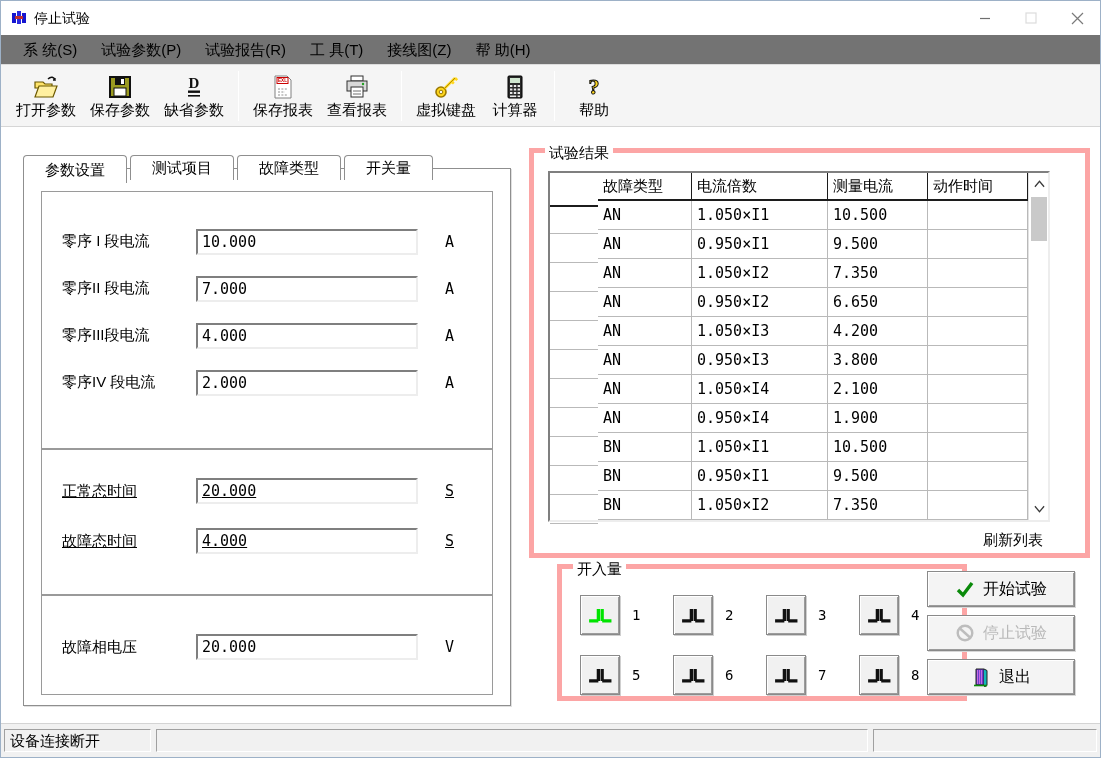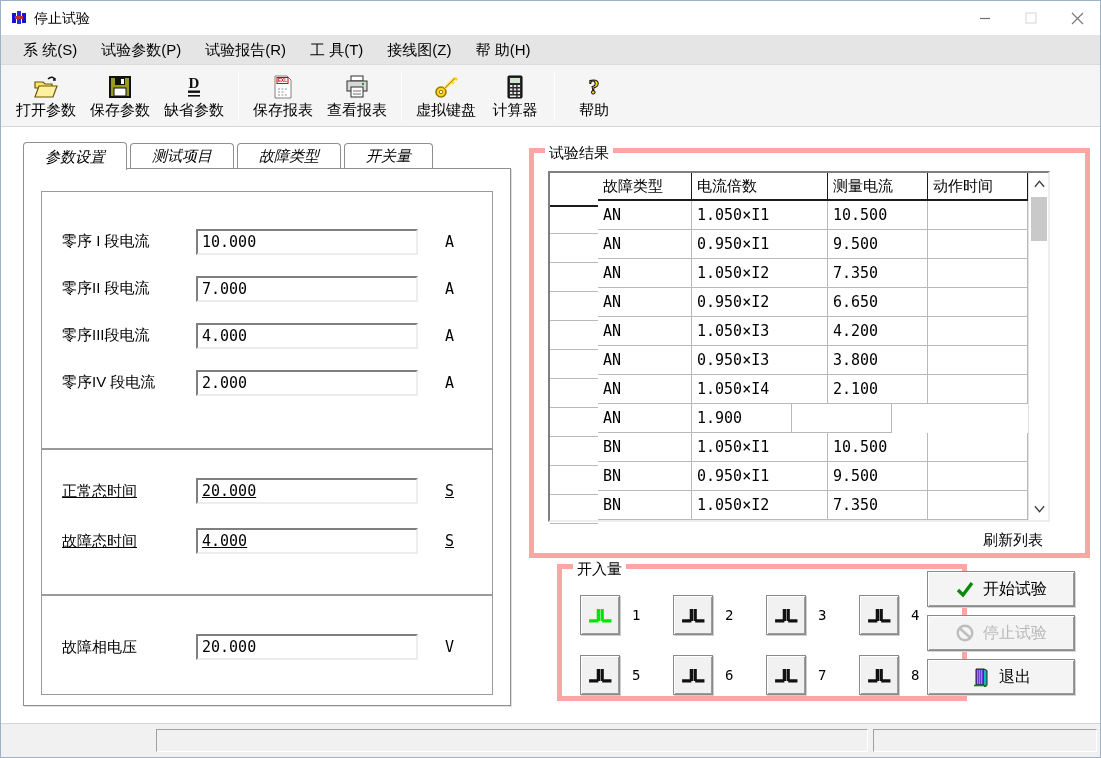--- a/index.html
+++ b/index.html
@@ -6,34 +6,34 @@
   *{box-sizing:border-box;}
   .win{position:relative;width:1101px;height:758px;background:#fff;border:1px solid #9db1c7;
        font-family:"Liberation Sans","DejaVu Sans",sans-serif;color:#000;overflow:hidden;}
   
   .titlebar{position:absolute;left:0;top:0;width:100%;height:34px;background:#fff;}
   .appicon{position:absolute;left:10px;top:9px;width:16px;height:16px;}
   .title{position:absolute;left:33px;top:0;line-height:34px;font-size:14px;}
   .winbtns{position:absolute;right:0;top:0;height:34px;display:flex;}
   .winbtn{width:46px;height:34px;display:flex;align-items:center;justify-content:center;}
   
-  .menubar{position:absolute;left:0;top:34px;width:100%;height:29px;display:flex;align-items:center;padding-left:10px;background:#e5e5e5;}
+  .menubar{position:absolute;left:0;top:34px;width:100%;height:29px;display:flex;align-items:center;padding-left:10px;background:#737373;}
   .menu-item{padding:0 12px;font-size:15px;line-height:27px;cursor:default;}
   
   .toolbar{position:absolute;left:0;top:63px;width:100%;height:63px;background:#f5f5f5;
            border-top:1px solid #dcdcdc;border-bottom:1px solid #d6d6d6;
            display:flex;align-items:center;padding-left:8px;}
   .tbtn{display:flex;flex-direction:column;align-items:center;justify-content:center;padding:2px 7px;min-width:64px;}
   .ticon{height:28px;display:flex;align-items:center;justify-content:center;}
   .ticon svg{width:26px;height:26px;}
   .tlabel{font-size:15px;line-height:18px;white-space:nowrap;}
   .tsep{width:1px;height:50px;background:#cfcfcf;border-right:1px solid #fff;margin:0 7px;}
   
   .tabctl{position:absolute;left:22px;top:140px;width:488px;height:565px;}
-  .tabstrip{position:absolute;left:0;top:0;height:28px;display:flex;align-items:center;z-index:3;font-style:italic;}
+  .tabstrip{position:absolute;left:0;top:14px;height:28px;display:flex;align-items:flex-start;z-index:3;}
   .tab{height:25px;line-height:24px;padding:0 21px;font-size:15px;background:#fff;
        border:1px solid #8f8f8f;border-bottom:none;border-radius:4px 4px 0 0;margin-right:3px;}
   .tab.active{height:28px;line-height:28px;margin-bottom:-1px;z-index:4;position:relative;}
   .tabpage{position:absolute;left:0;top:27px;right:0;bottom:0;background:#fff;border:1px solid #8f8f8f;box-shadow:1px 1px 0 #e0e0e0;}
   .frame{position:absolute;left:17px;width:452px;border:1px solid #9a9a9a;background:#fff;}
   .frame1{top:22px;height:258px;padding-top:26px;}
   .frame2{top:280px;height:146px;padding-top:16px;text-decoration:underline;}
   .frame3{top:426px;height:100px;padding-top:28px;}
   .frame1 .field-row{height:47px;}
   .frame2 .field-row{height:50px;}
@@ -343,20 +343,21 @@
             <div class="grow">
               <div class="gcell c0">7</div>
               <div class="gcell c1">AN</div>
               <div class="gcell c2">1.050×I4</div>
               <div class="gcell c3">2.100</div>
               <div class="gcell c4"></div>
             </div>
             <div class="grow">
               <div class="gcell c0">8</div>
               <div class="gcell c1">AN</div>
+              <div class="gcell c2">0.950×I4</div>
               <div class="gcell c3">1.900</div>
               <div class="gcell c4"></div>
             </div>
             <div class="grow">
               <div class="gcell c0">9</div>
               <div class="gcell c1">BN</div>
               <div class="gcell c2">1.050×I1</div>
               <div class="gcell c3">10.500</div>
               <div class="gcell c4"></div>
             </div>
@@ -488,17 +489,18 @@
     <svg viewBox="0 0 18 20">
       <path d="M4 2 h8 v16 h-8 z" fill="#6a3fd0" stroke="#202020"></path>
       <path d="M5.5 3 v14 M7.5 3 v14 M9.5 3 v14" stroke="#c86ae0" stroke-width="1"></path>
       <path d="M12 2 l3 1.5 v15 l-3 1.5" fill="#12b8b8" stroke="#202020"></path>
       <path d="M2 18.5 h13" stroke="#0a8a0a" stroke-width="1.6"></path>
     </svg>
     <span>退出</span>
   </div>
 
   <div class="statusbar">
+    <div class="seg seg1">设备连接断开</div>
     <div class="seg seg2"></div>
     <div class="seg seg3"></div>
   </div>
 
 </div>
 
 </body></html>

